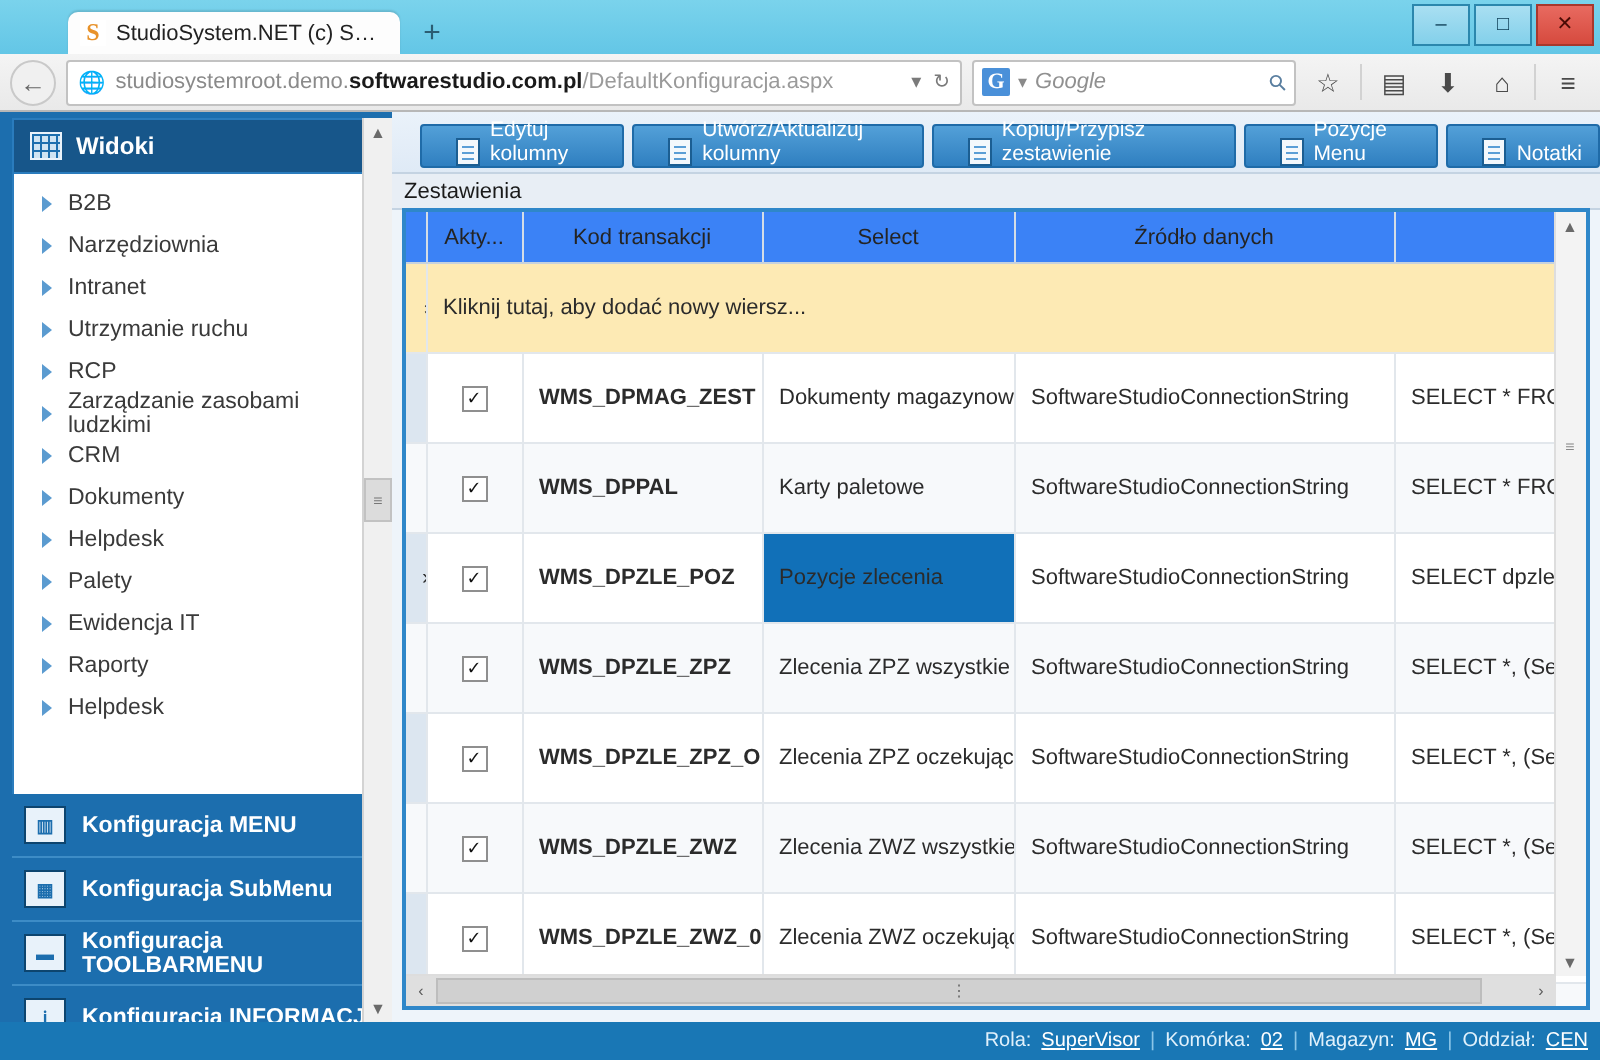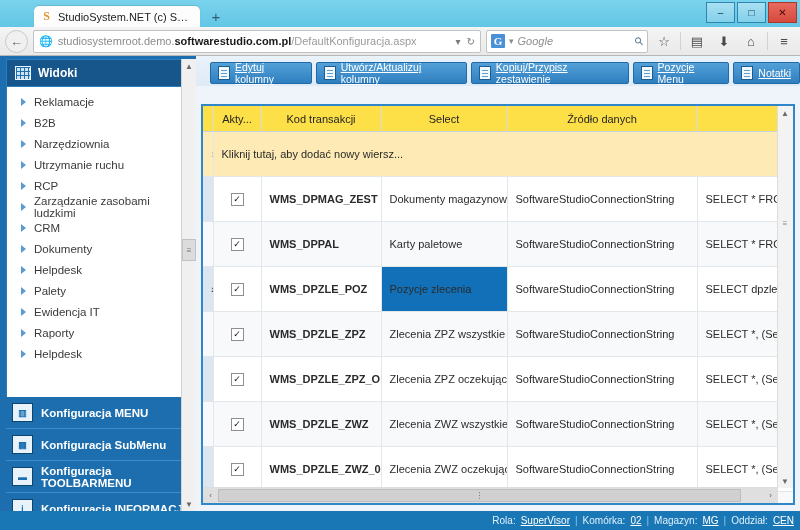--- a/index.html
+++ b/index.html
@@ -184,25 +184,25 @@
     position: absolute; left: 196px; top: 0; width: 604px; height: 455px;
     background: #eef4fa;
     box-sizing: border-box;
   }
   .toolbar {
     height: 26px; display: flex; align-items: center; gap: 4px;
     padding: 4px 0 0 14px;
     background: linear-gradient(#eaf2fa, #dfeaf6);
   }
   .tbtn {
-    height: 20px; display: flex; align-items: center; gap: 5px;
-    padding: 0 8px 0 7px;
+    height: 20px; display: flex; align-items: flex-end; gap: 5px;
+    padding: 0 8px 0 17px;
     background: linear-gradient(#53a0d8, #2f7fc0);
     border: 1px solid #1f6ba8;
-    color: #fff; font-size: 10.5px; border-radius: 2px; text-decoration: underline;
+    color: #fff; font-size: 10.5px; border-radius: 2px;
   }
   .tbtn .doc-ico {
     width: 10px; height: 12px; background: #f3f8fc; border: 1px solid #1b5e92;
     flex: 0 0 10px; position: relative;
   }
   .tbtn .doc-ico::after {
     content:''; position:absolute; left:2px; top:3px; right:2px; height:1px;
     background:#5a9ed6; box-shadow: 0 3px 0 #5a9ed6, 0 6px 0 #5a9ed6;
   }
 
@@ -214,21 +214,21 @@
   }
 
   .gridwrap {
     position: absolute; left: 5px; right: 5px; top: 48px; bottom: 6px;
     border: 2px solid #2f87c9; background: #fff; box-sizing: border-box;
   }
   .grid-inner { position:absolute; inset:0; overflow:hidden; }
 
   table.grid { border-collapse: collapse; width: 780px; table-layout: fixed; }
   table.grid th {
-    height: 23px; background: #fde047; border-right: 1px solid #d4dde6;
+    height: 23px; background: #3b82f6; border-right: 1px solid #d4dde6;
     border-bottom: 1px solid #c6d2dd;
     font-weight: normal; font-size: 11px; color: #242424; text-align: center;
   }
   table.grid td {
     height: 44px; border-right: 1px solid #e2e7ec; border-bottom: 1px solid #e2e7ec;
     font-size: 11px; color: #2b2b2b; padding: 0 8px; vertical-align: middle;
     overflow: hidden; white-space: nowrap;
   }
   tr.alt td { background: #f7f9fb; }
   td.code { font-weight: bold; font-size: 11.5px; color: #111; padding-left: 10px;}
@@ -319,29 +319,29 @@
   <div class="page">
 
     <div class="sidebar">
       <div class="panel-head">
         <span class="grid-icon"></span>
         <span>Widoki</span>
       </div>
       <div class="treebox">
         <div class="tree-item">
             <span class="tri"></span>
-            <span>Reklamacje</span>
-          </div>
-        <div class="tree-item">
-            <span class="tri"></span>
             <span>B2B</span>
           </div>
         <div class="tree-item">
             <span class="tri"></span>
             <span>Narzędziownia</span>
+          </div>
+        <div class="tree-item">
+            <span class="tri"></span>
+            <span>Intranet</span>
           </div>
         <div class="tree-item">
             <span class="tri"></span>
             <span>Utrzymanie ruchu</span>
           </div>
         <div class="tree-item">
             <span class="tri"></span>
             <span>RCP</span>
           </div>
         <div class="tree-item">
@@ -423,20 +423,21 @@
         <div class="tbtn">
             <span class="doc-ico"></span>
             <span>Pozycje Menu</span>
           </div>
         <div class="tbtn">
             <span class="doc-ico"></span>
             <span>Notatki</span>
           </div>
       </div>
 
+      <div class="grid-title">Zestawienia</div>
 
       <div class="gridwrap">
         <div class="grid-inner">
           <table class="grid">
             <colgroup>
               <col style="width:10px">
                 <col style="width:48px">
                 <col style="width:120px">
               <col style="width:126px">
                 <col style="width:190px">

